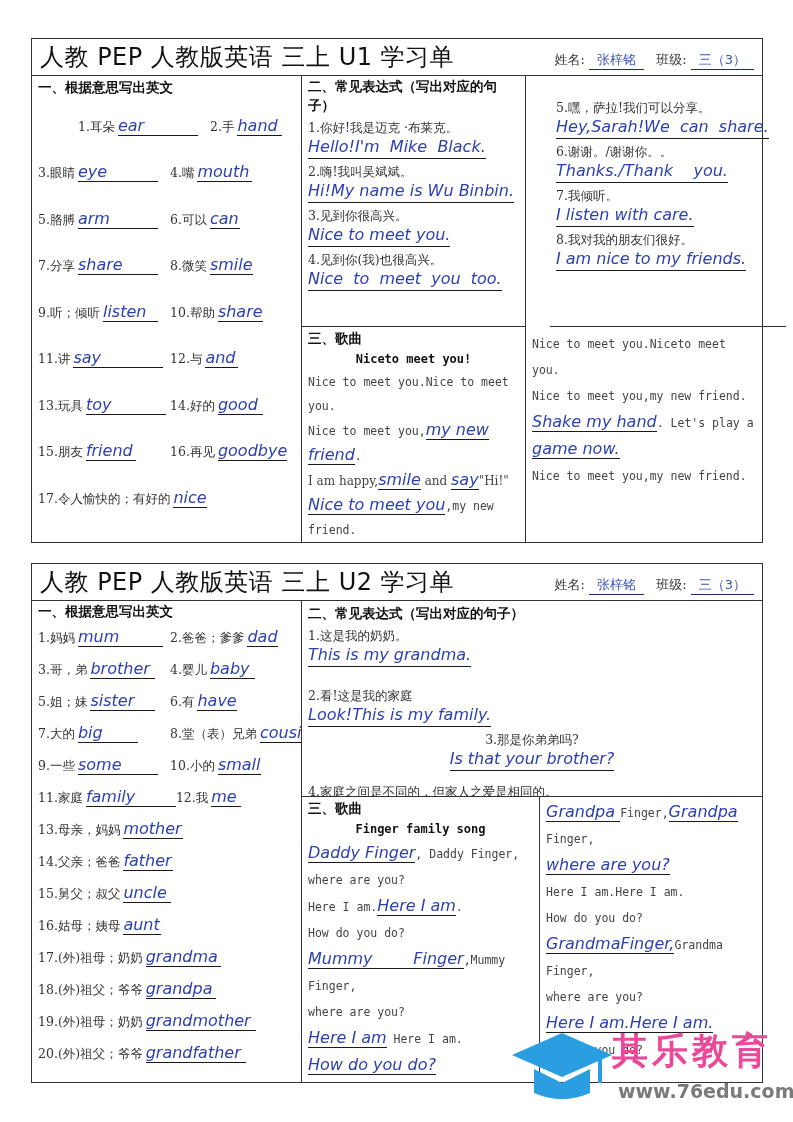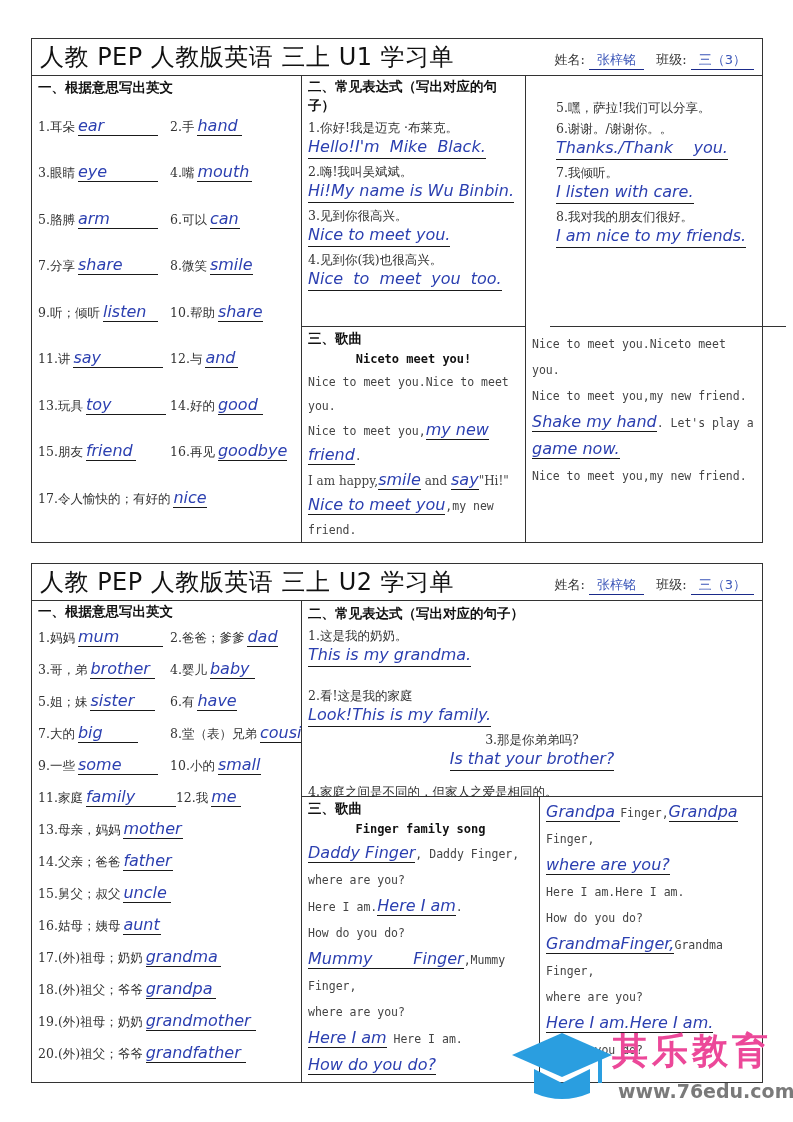--- a/index.html
+++ b/index.html
@@ -39,21 +39,21 @@
       <span>姓名:</span>
       <span class="fill">张梓铭</span>
       <span style="margin-left:8px">班级:</span>
       <span class="fill">三（3）</span>
     </div>
   </div>
 
   <div class="cell b-r" style="left:0;top:36px;width:270px;height:467px;padding:3px 6px;">
     <div class="sec-title">一、根据意思写出英文</div>
     <div id="u1-vocab" style="margin-top: -8px;">
-        <div class="wl" style="height:46.5px;">
+        <div class="wl" style="height:46.5px;margin-left:40px;">
           <span style="display:inline-flex;align-items:flex-end;min-width:132px;">
             <span class="cn">1.耳朵</span>
             <span class="ans" style="min-width:80px;">ear</span>
           </span>
           <span style="display:inline-flex;align-items:flex-end;">
             <span class="cn">2.手</span>
             <span class="ans" style="min-width:45px;">hand</span>
           </span>
         </div>
         <div class="wl" style="height:46.5px;">
@@ -139,21 +139,21 @@
     <div class="sec-title">二、常见表达式（写出对应的句子）</div>
     <div id="u1-expr-a">
         <div style="margin-bottom:2px;"><div class="zh" style="margin-top:4px;">1.你好!我是迈克 ·布莱克。</div><div class="ans sent" style="white-space:pre;">Hello!I'm  Mike  Black.</div></div>
         <div style="margin-bottom:2px;"><div class="zh" style="margin-top:4px;">2.嗨!我叫吴斌斌。</div><div class="ans sent" style="white-space:pre;">Hi!My name is Wu Binbin.</div></div>
         <div style="margin-bottom:2px;"><div class="zh" style="margin-top:4px;">3.见到你很高兴。</div><div class="ans sent" style="white-space:pre;">Nice to meet you.</div></div>
         <div style="margin-bottom:2px;"><div class="zh" style="margin-top:4px;">4.见到你(我)也很高兴。</div><div class="ans sent" style="white-space:pre;">Nice  to  meet  you  too.</div></div>
       </div>
   </div>
   <div class="cell b-b" style="left:518px;top:36px;width:236px;height:252px;padding:20px 6px;">
     <div id="u1-expr-b">
-        <div style="margin-bottom:4px;"><div class="zh" style="margin-top:4px;">5.嘿，萨拉!我们可以分享。</div></div>
+        <div style="margin-bottom:4px;"><div class="zh" style="margin-top:4px;">5.嘿，萨拉!我们可以分享。</div><div class="ans sent" style="white-space:pre;">Hey,Sarah!We  can  share.</div></div>
         <div style="margin-bottom:4px;"><div class="zh" style="margin-top:4px;">6.谢谢。/谢谢你。。</div><div class="ans sent" style="white-space:pre;">Thanks./Thank    you.</div></div>
         <div style="margin-bottom:4px;"><div class="zh" style="margin-top:4px;">7.我倾听。</div><div class="ans sent" style="white-space:pre;">I listen with care.</div></div>
         <div style="margin-bottom:4px;"><div class="zh" style="margin-top:4px;">8.我对我的朋友们很好。</div><div class="ans sent" style="white-space:pre;">I am nice to my friends.</div></div>
       </div>
   </div>
 
   <div class="cell b-r" style="left:270px;top:288px;width:224px;height:215px;padding:2px 6px;">
     <div class="sec-title">三、歌曲</div>
     <div class="song-title">Niceto meet you!</div>
     <div class="song" style="line-height:24px">

